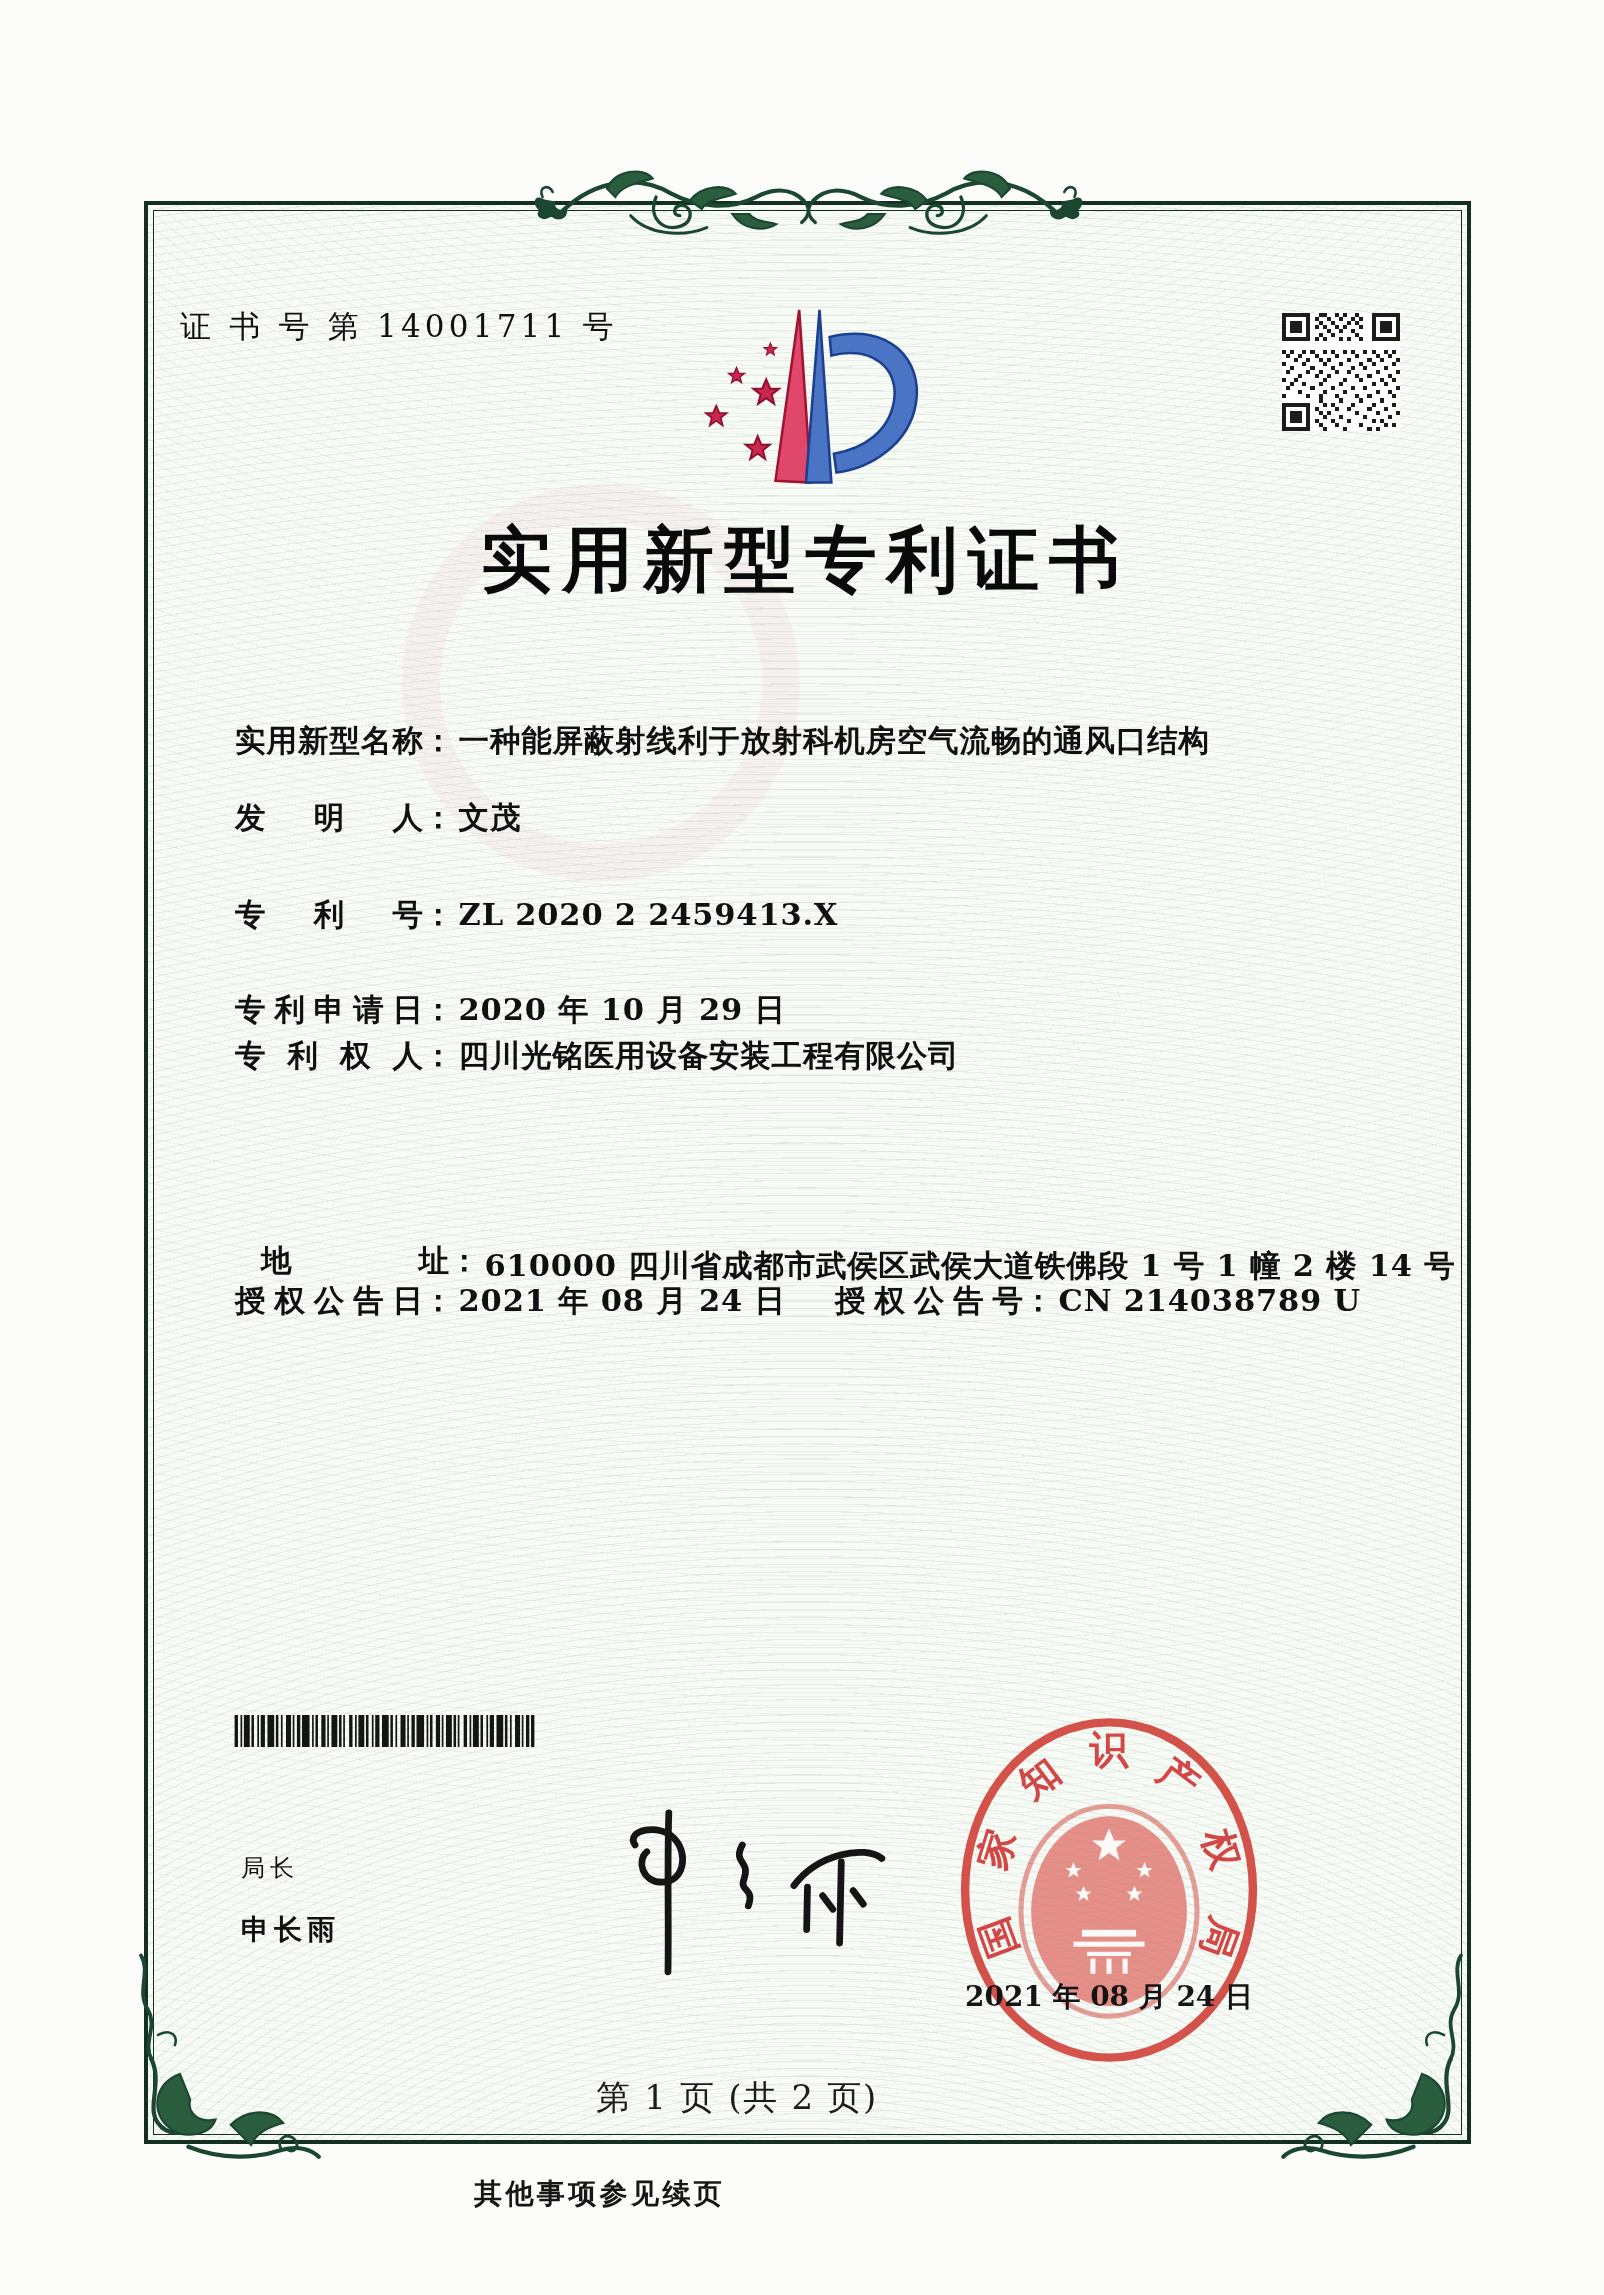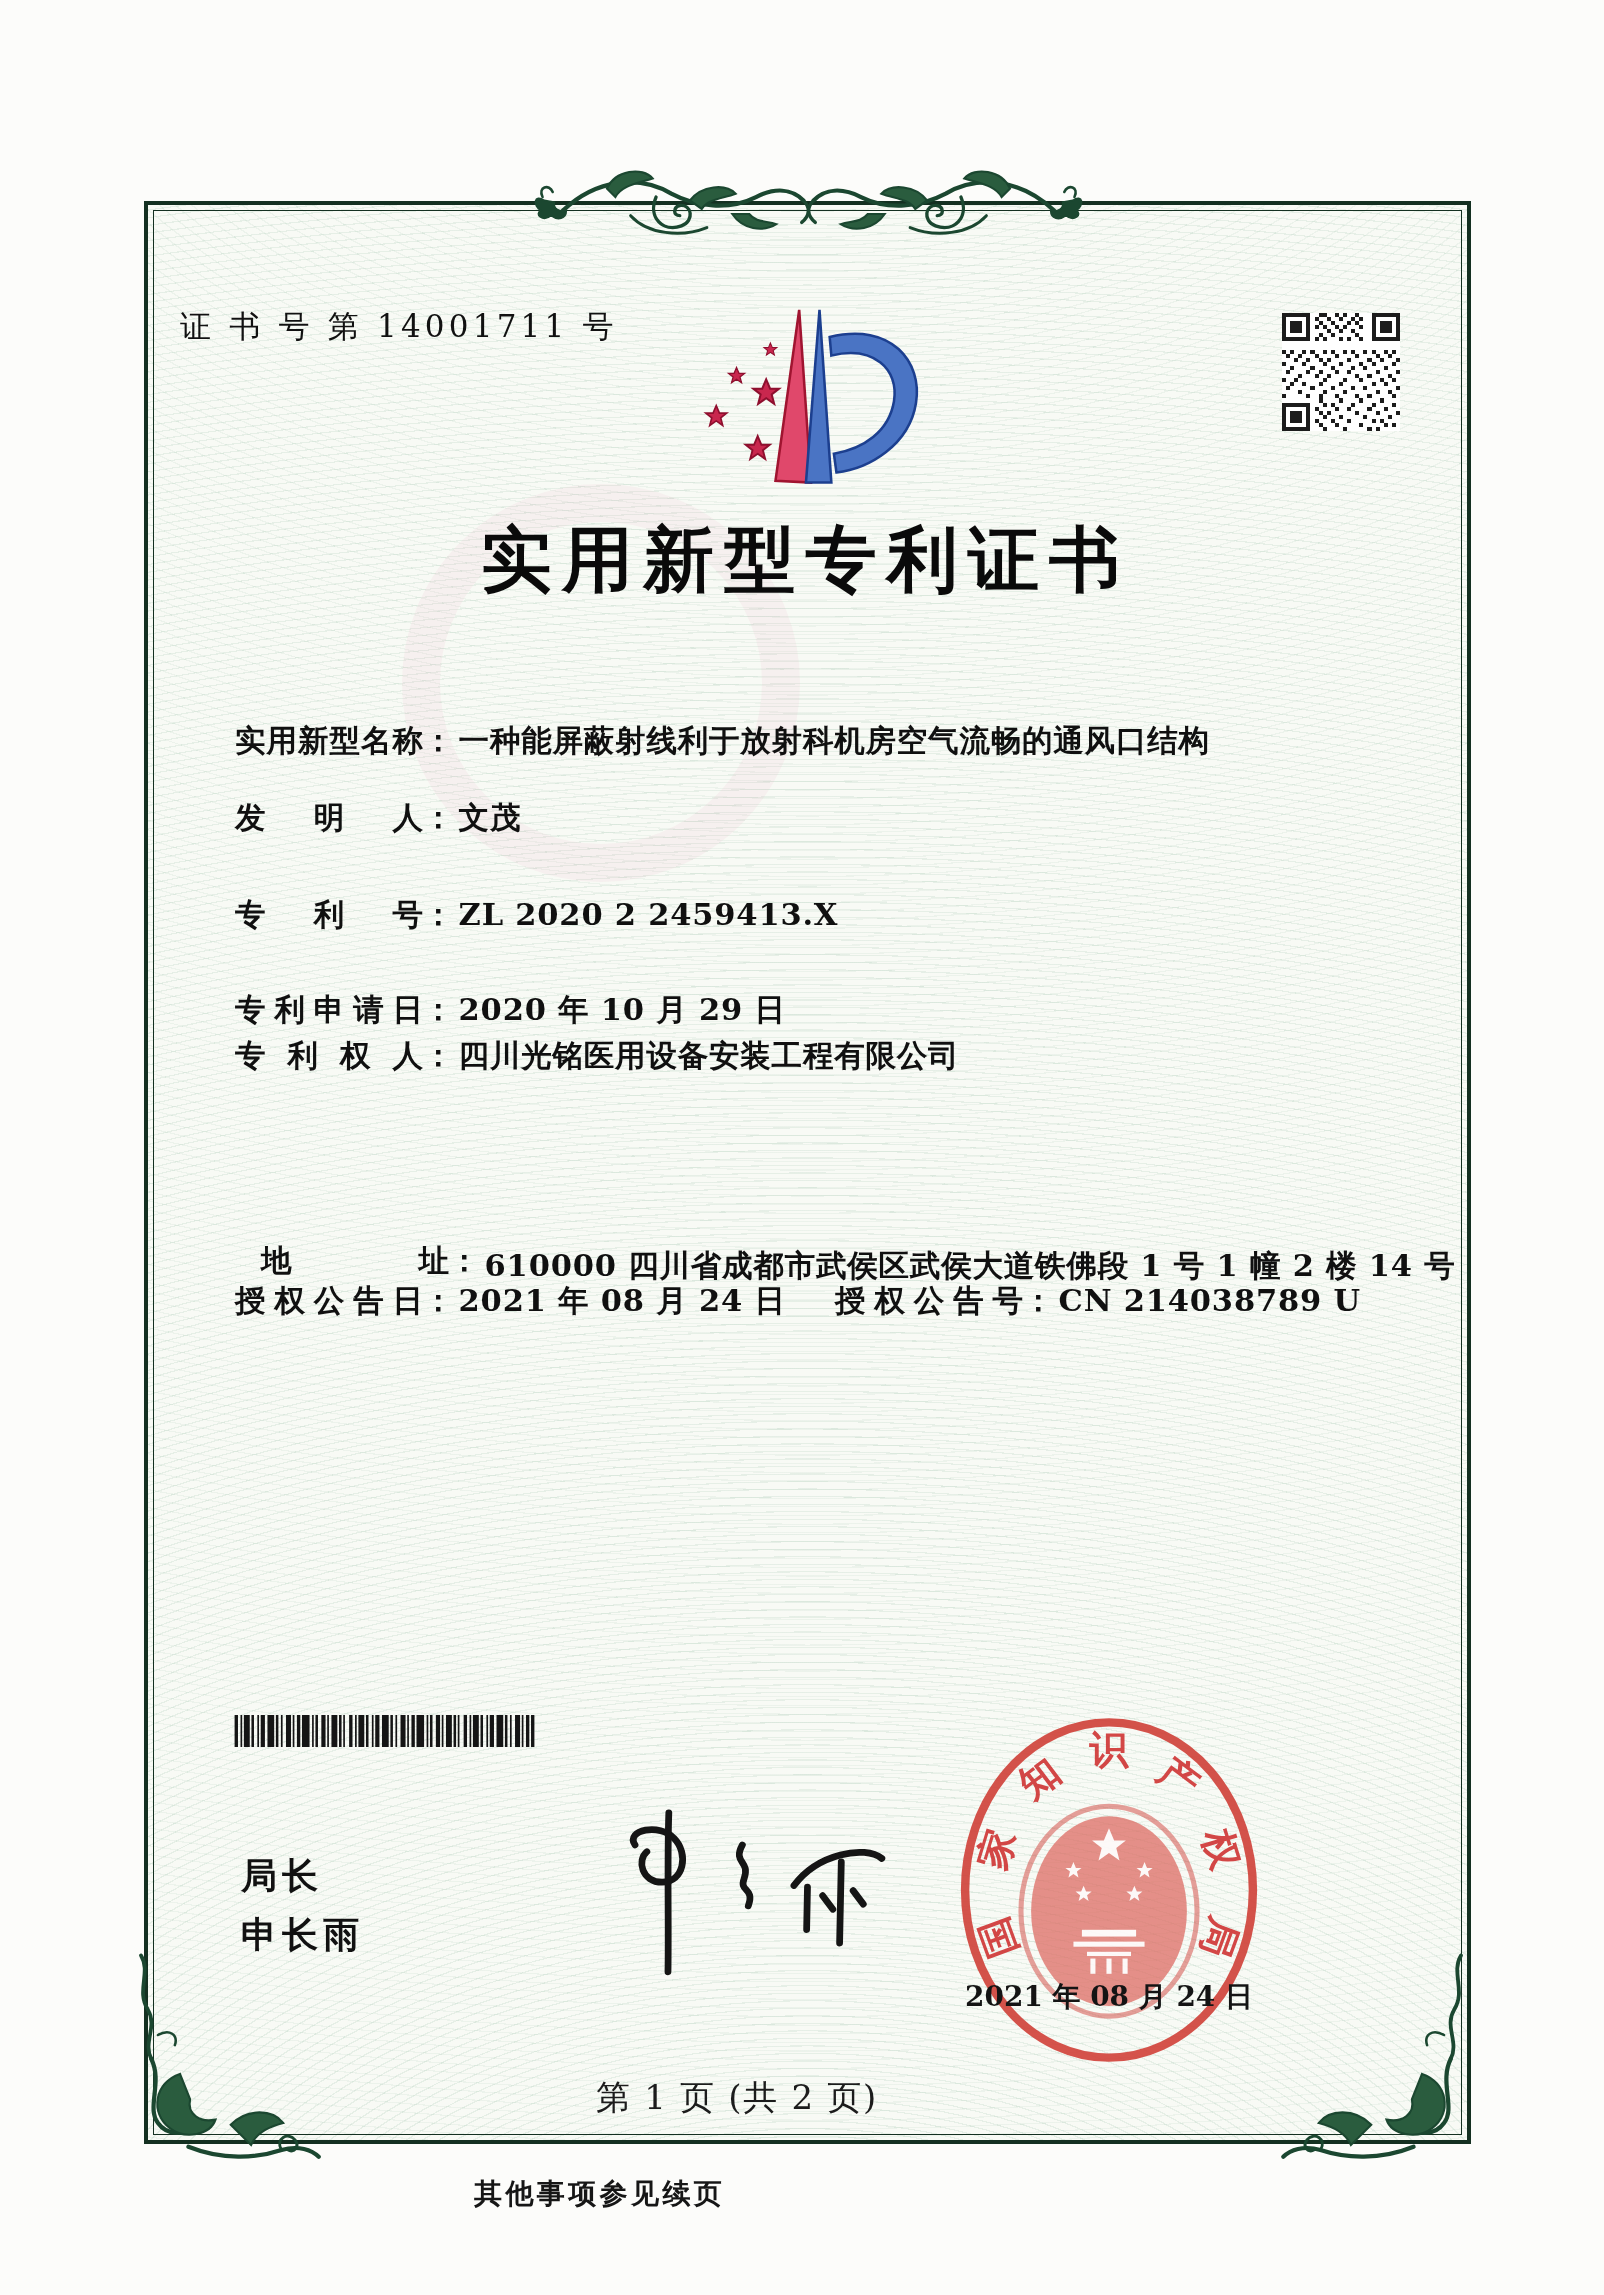--- a/index.html
+++ b/index.html
@@ -33,23 +33,23 @@
   .frow.r-address{top:1240px;margin-left:26px;}
   .frow.r-address .fvalue{white-space:normal;width:973px;line-height:51px;}
   .frow.r-grant{top:1280px;width:1185px;}
   .grant-col2{position:absolute;left:600px;top:0;}
   
   .paras{left:208px;top:1331px;width:1195px;font-size:30.5px;line-height:46px;
          font-weight:500;color:#141414;letter-spacing:1.3px;text-align:justify;}
   .paras p{margin:0;text-indent:61px;}
   
   .barcode{left:234px;top:1715px;}
-  .signer-title{left:241px;top:1852px;font-size:36px;font-weight:700;
+  .signer-title{left:241px;top:1852px;font-size:24px;font-weight:400;
                 font-family:"Liberation Sans","DejaVu Sans",sans-serif;letter-spacing:5.1px;}
-  .signer-name{left:241px;top:1911px;font-size:36px;font-weight:700;
+  .signer-name{left:241px;top:1911px;font-size:28px;font-weight:700;
                font-family:"Liberation Sans","DejaVu Sans",sans-serif;letter-spacing:5.1px;}
   .signature{left:542px;top:1801px;}
   .seal{left:948px;top:1708px;}
   .page-no{left:538px;top:2075px;width:398px;text-align:center;font-size:34px;letter-spacing:1.7px;color:#1c1c1c;}
   .footer-note{left:474px;top:2175px;width:466px;font-size:28px;font-weight:600;
                letter-spacing:3.4px;color:#161616;}
   svg{display:block;overflow:visible;}
 </style>
 </head>
 <body>

